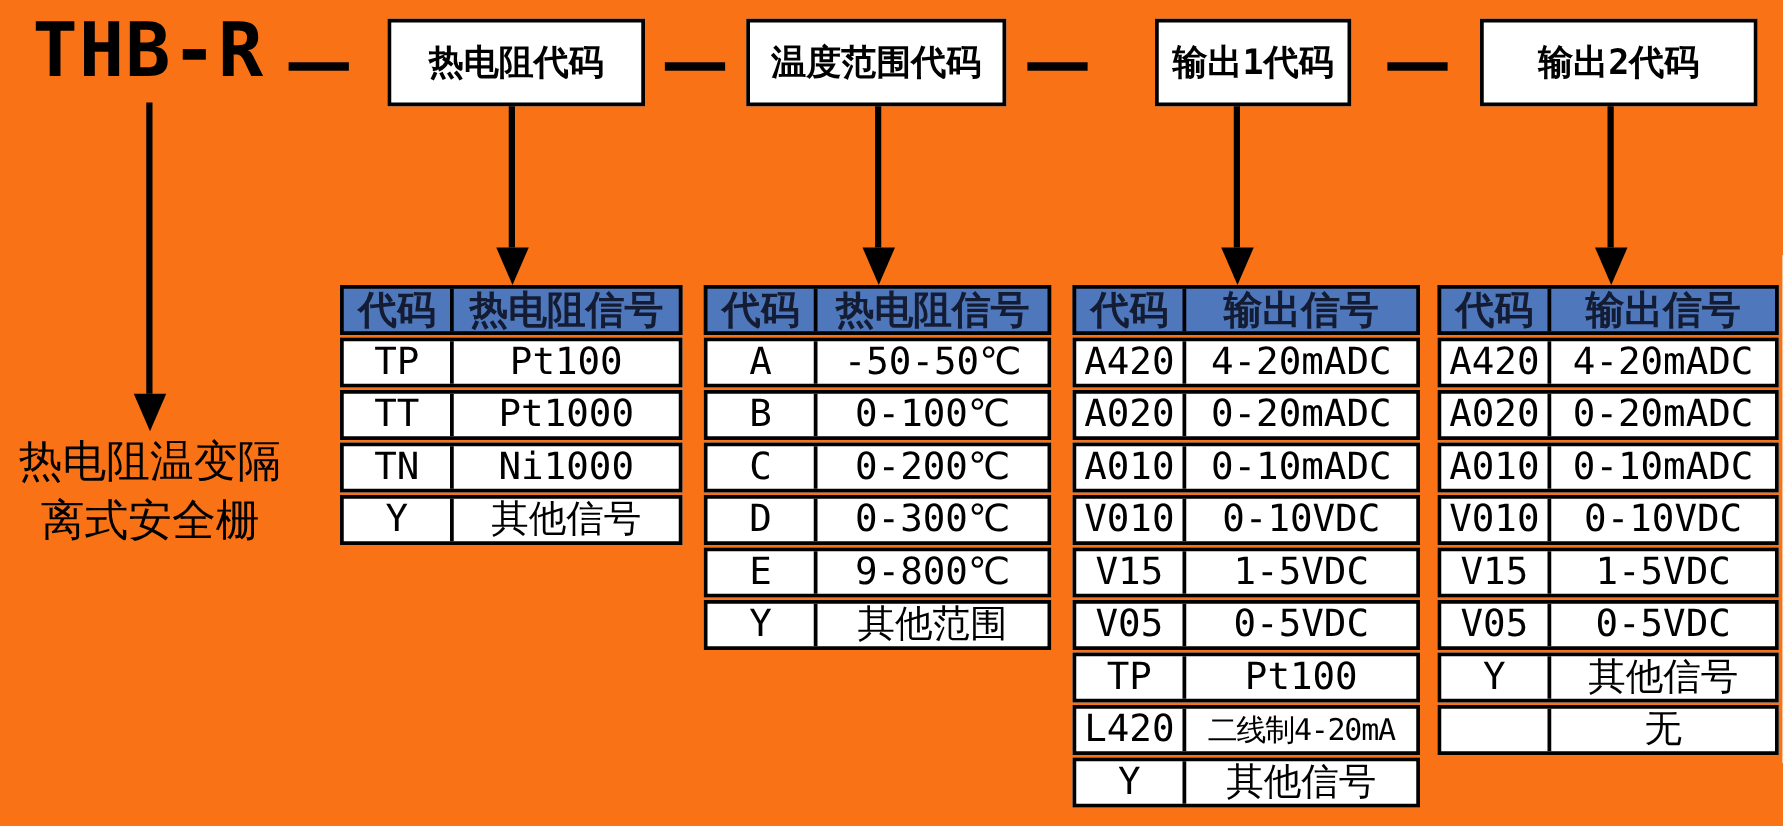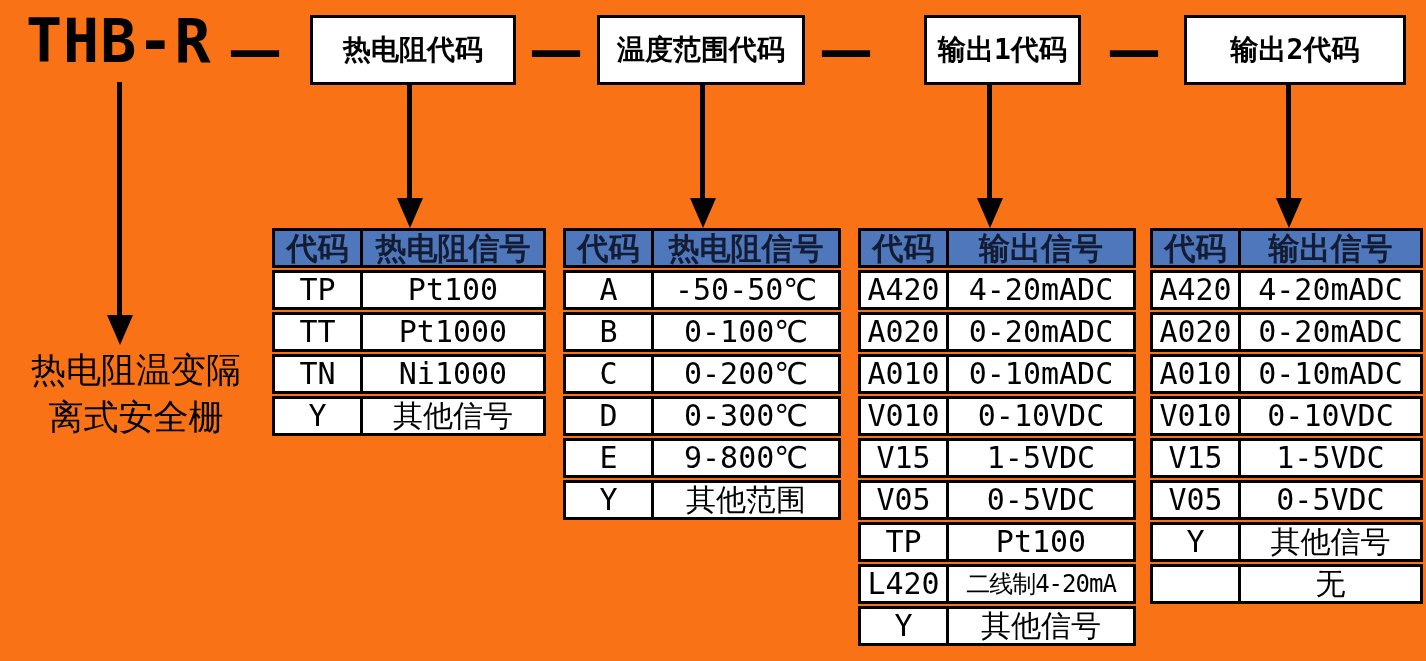--- a/index.html
+++ b/index.html
@@ -67,21 +67,20 @@
 
   
   .model-desc {
     position: absolute;
     left: 0; top: 347px;
     width: 240px;
     text-align: center;
     font-size: 35px;
     font-weight: 500;
     line-height: 47px;
-    padding-left: 16px;
   }
 
   
   .code-table {
     position: absolute;
     top: 228px;
     display: flex;
     flex-direction: column;
     gap: 2px;
   }

